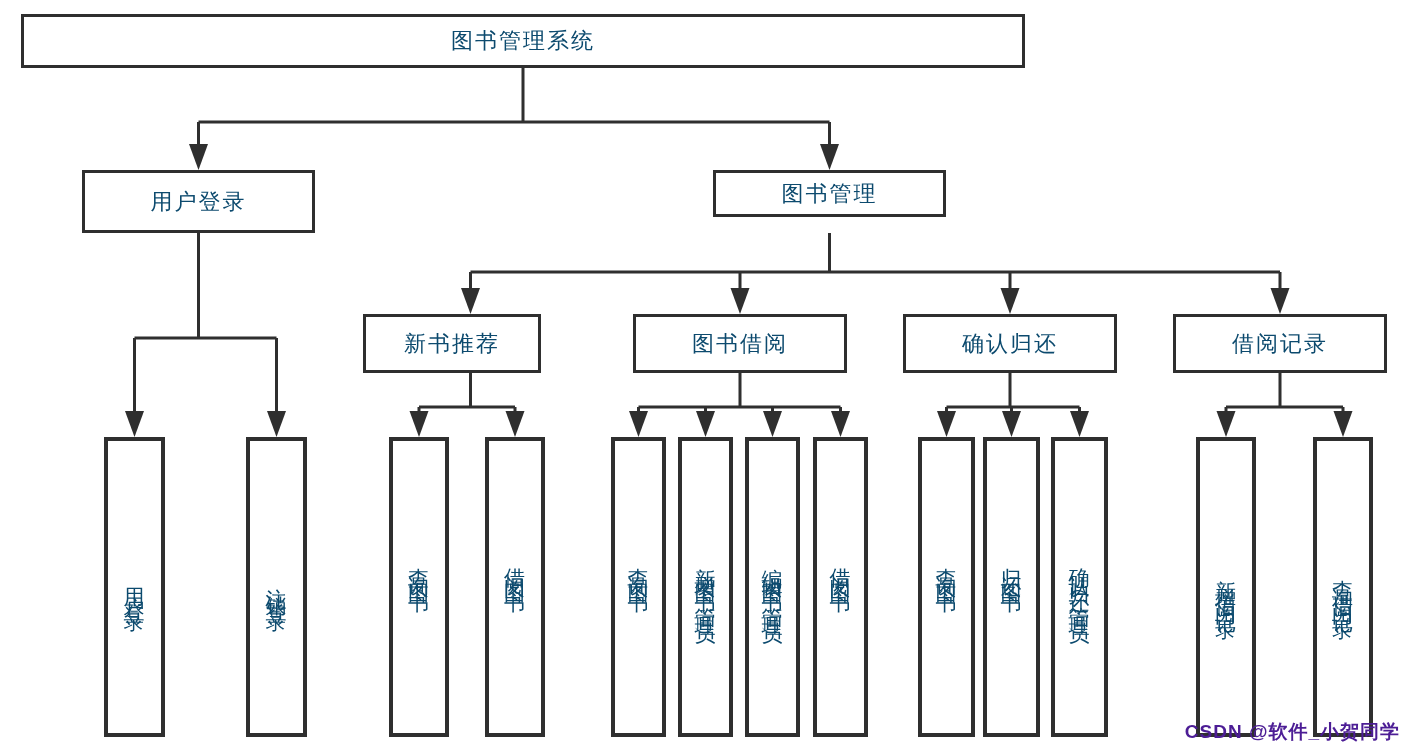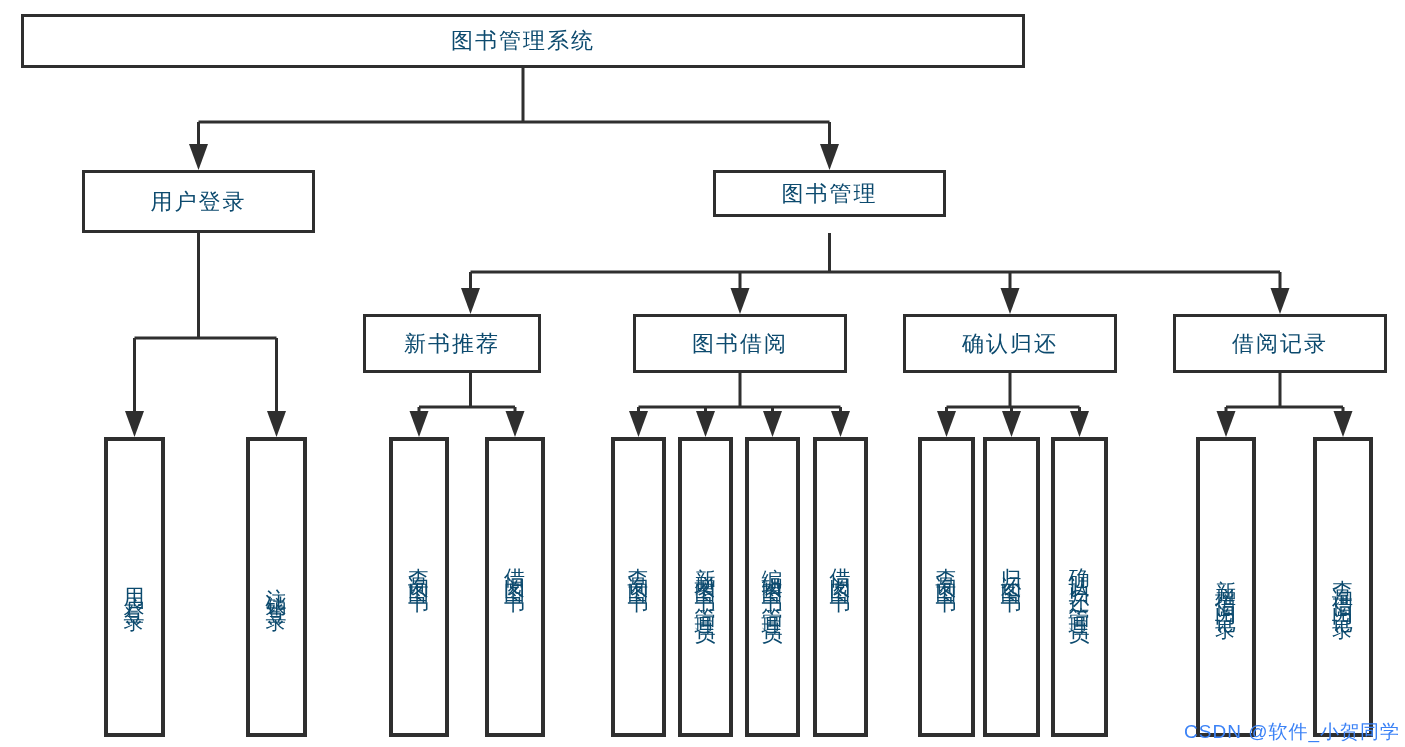--- a/index.html
+++ b/index.html
@@ -28,23 +28,24 @@
     letter-spacing:8px;
     line-height:1.1;
     white-space:nowrap;
   }
   .leaf.raised .v-label { transform:translateY(-20px); }
   .watermark {
     position:absolute;
     right:5px; bottom:2px;
     font-size:19px;
     letter-spacing:1px;
-    color:#3b82f6;
+    color:#4c1d95;
     z-index:5;
     white-space:nowrap;
+    font-weight:bold;
   }
 </style>
 </head>
 <body>
 
 <div class="canvas">
 
   <svg class="wires" viewBox="0 0 1405 747" xmlns="http://www.w3.org/2000/svg">
     <defs>
       <polygon id="ah" points="-9.5,-26 9.5,-26 0,0" fill="#2f2f2f"></polygon>

